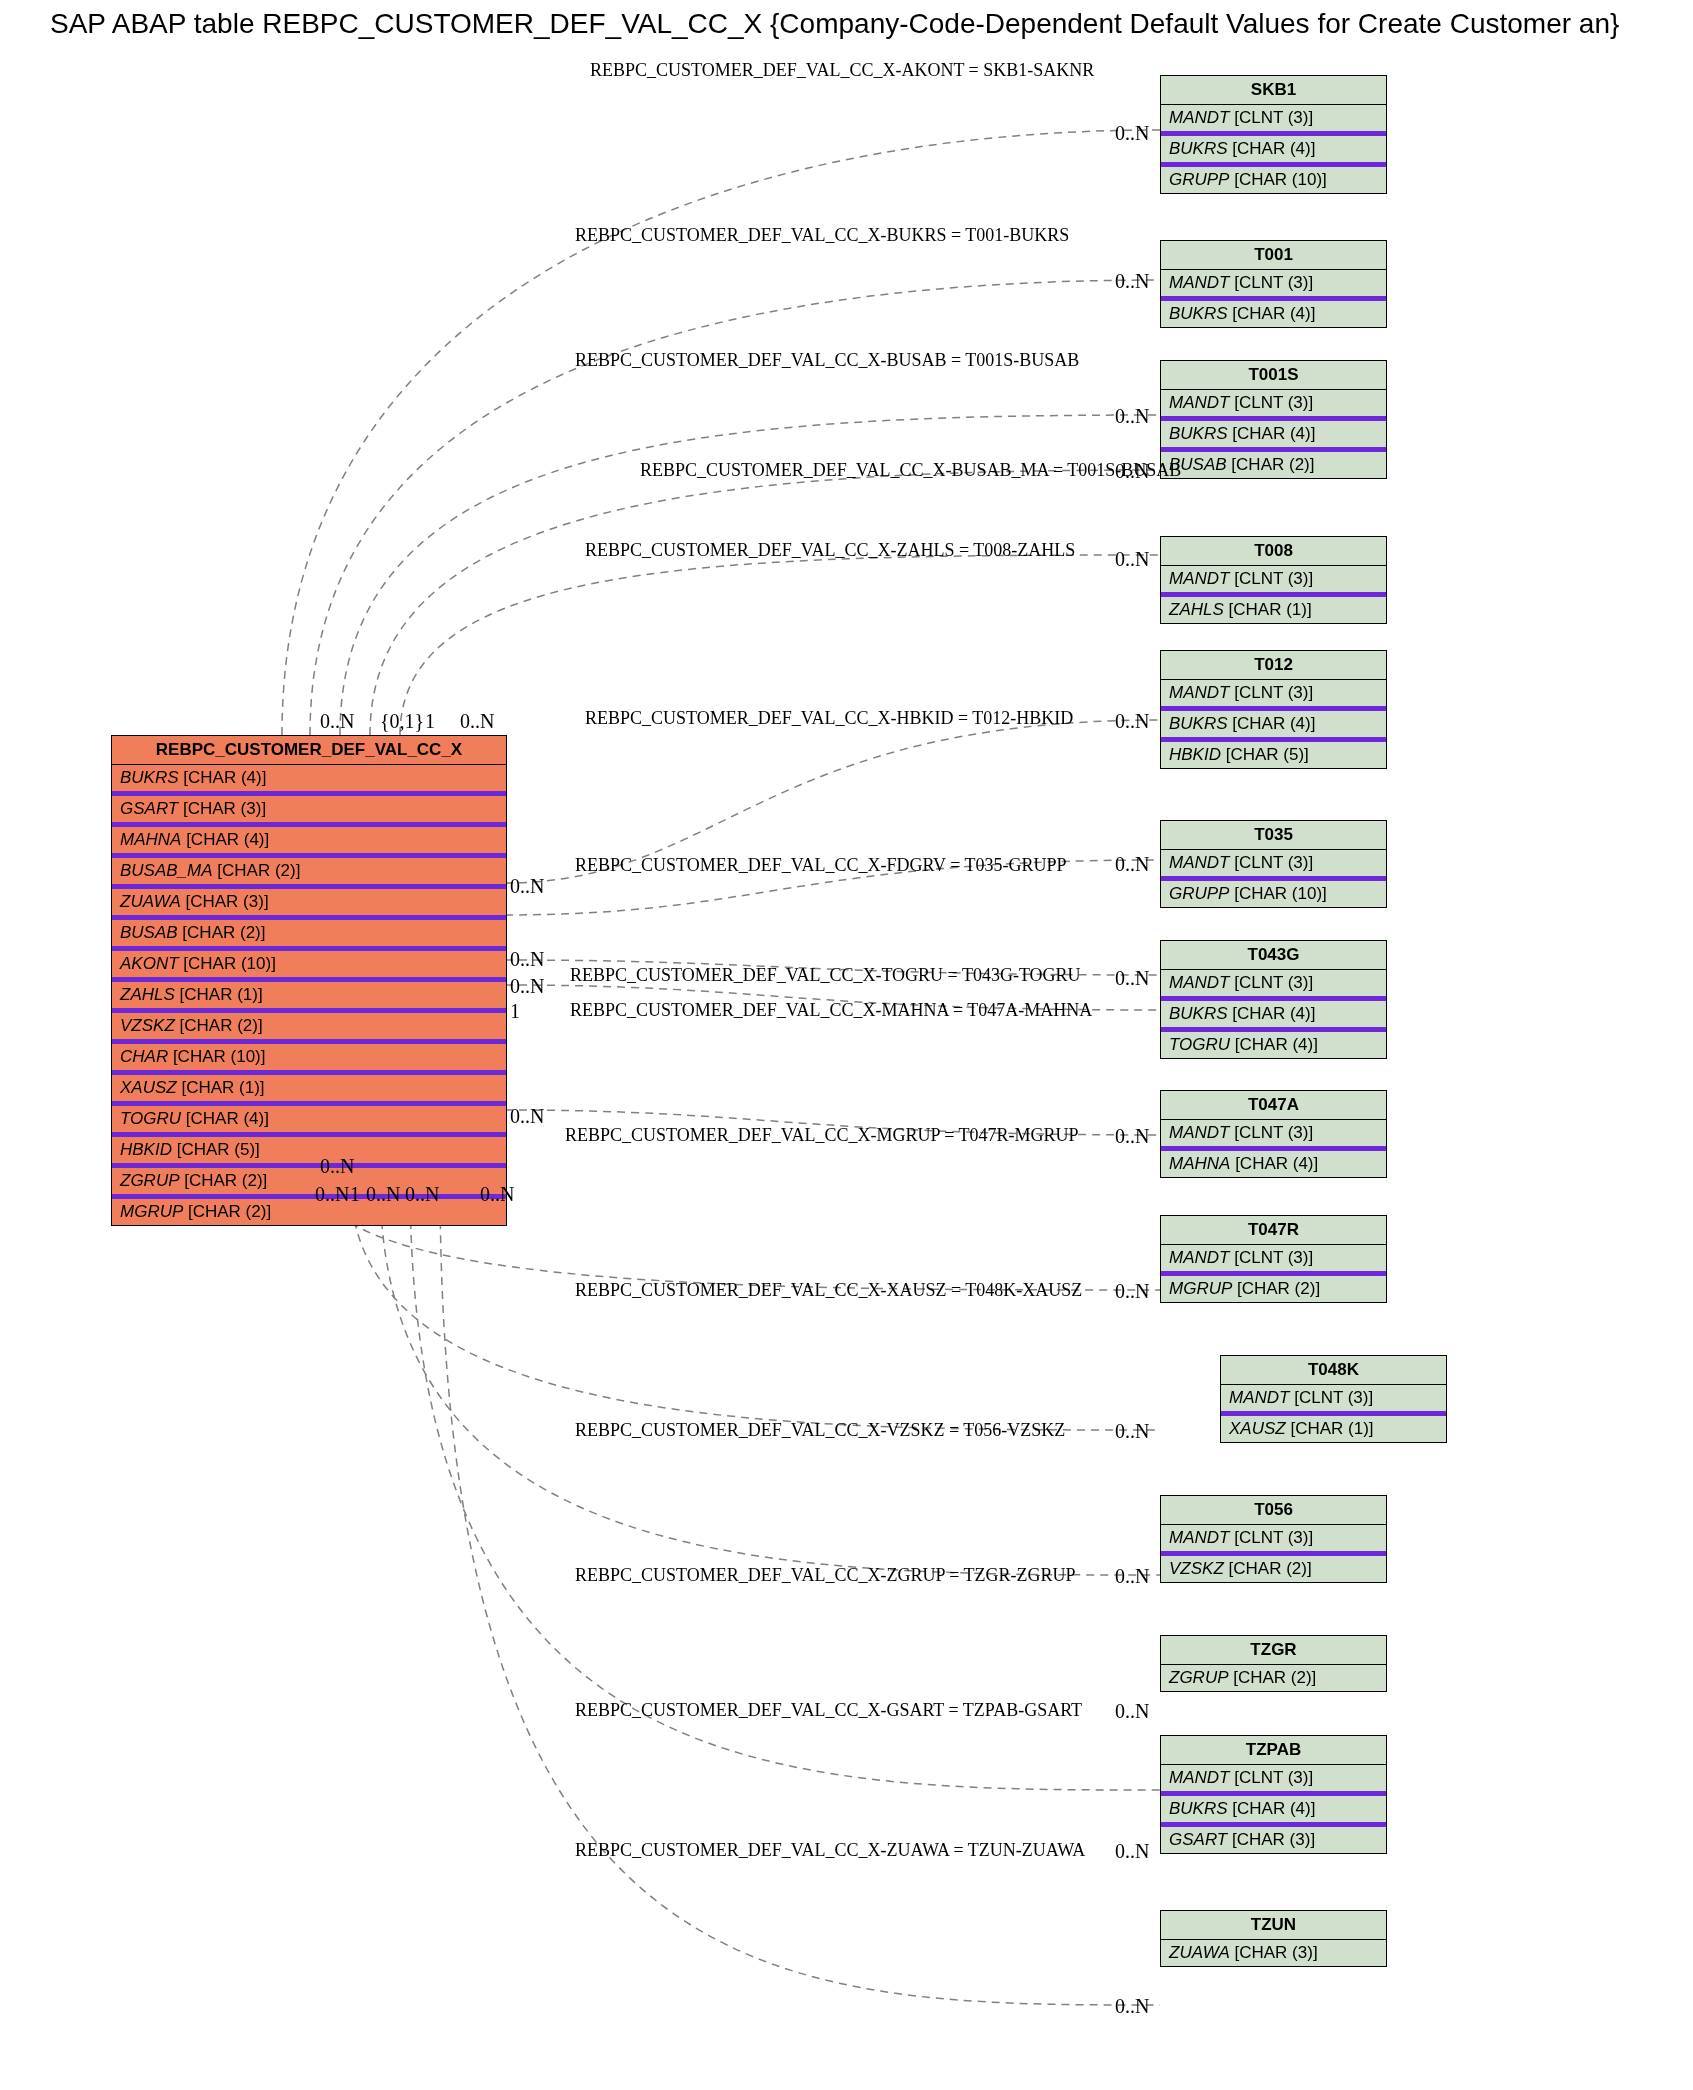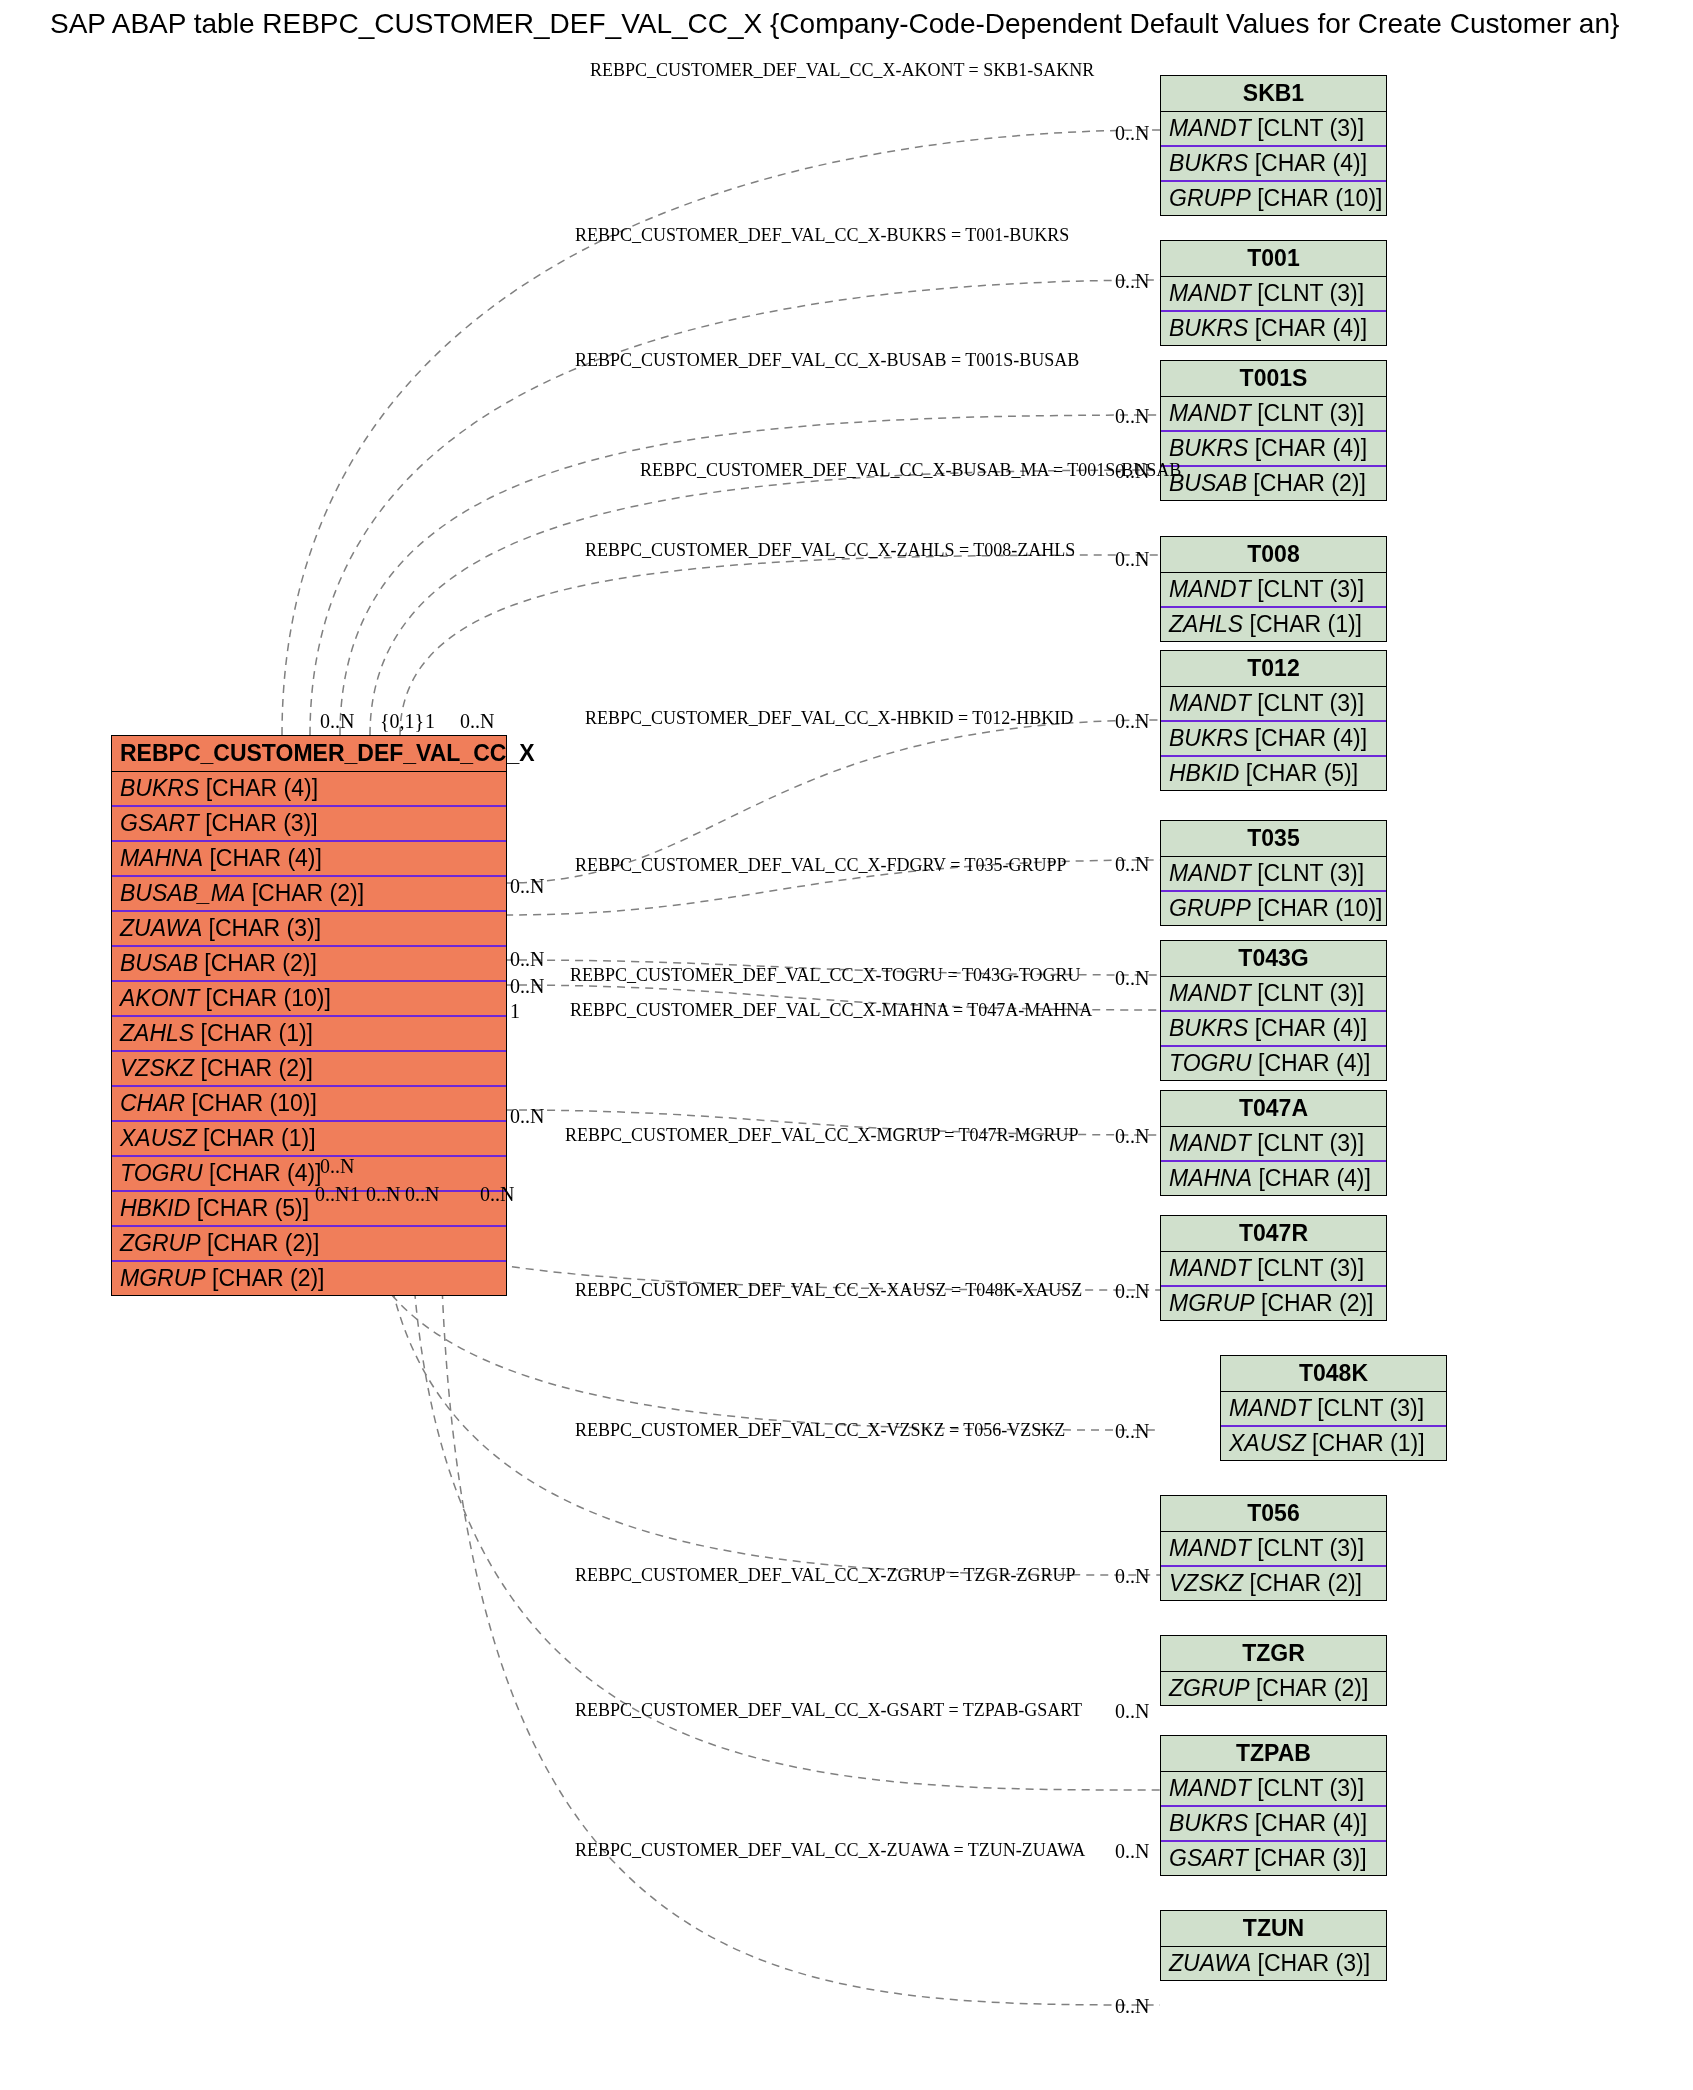--- a/index.html
+++ b/index.html
@@ -1,20 +1,20 @@
 <!DOCTYPE html>
 <html><head>
 <meta charset="utf-8">
 <style>
   html,body{margin:0;padding:0;background:#fff;font-family:Georgia,"Times New Roman",serif;font-size:16px;color:#000}
   .canvas{position:relative;width:1693px;height:2090px}
   .page-title{position:absolute;left:50px;top:8px;font-size:28px;font-family:Verdana,Arial,sans-serif}
-  .entity{position:absolute;border:1px solid #000;font-size:23px;font-family:Verdana,Arial,sans-serif}
+  .entity{position:absolute;border:1px solid #000;font-size:17px;font-family:Verdana,Arial,sans-serif}
   .entity .hdr{font-weight:bold;text-align:center;padding:4px 8px;border-bottom:1px solid #000}
-  .entity .row{padding:3px 8px;border-bottom:2px solid #6d28d9;white-space:nowrap}
+  .entity .row{padding:3px 8px;border-bottom:5px solid #6d28d9;white-space:nowrap}
   .entity .row:last-child{border-bottom:none}
   .entity .row .f{font-style:italic}
   .main-entity{background:#f07e5a}
   .ref-entity{background:#d0e0cc}
   .rel-label{position:absolute;font-size:18px;font-family:Georgia,serif;white-space:nowrap}
   .card{position:absolute;font-size:20px;font-family:Georgia,serif;white-space:nowrap}
   svg.overlay{position:absolute;left:0;top:0;width:1693px;height:2090px;pointer-events:none}
   path.edge{stroke:#808080;stroke-width:1.5;stroke-dasharray:8 6;fill:none}
 </style>
 </head>

